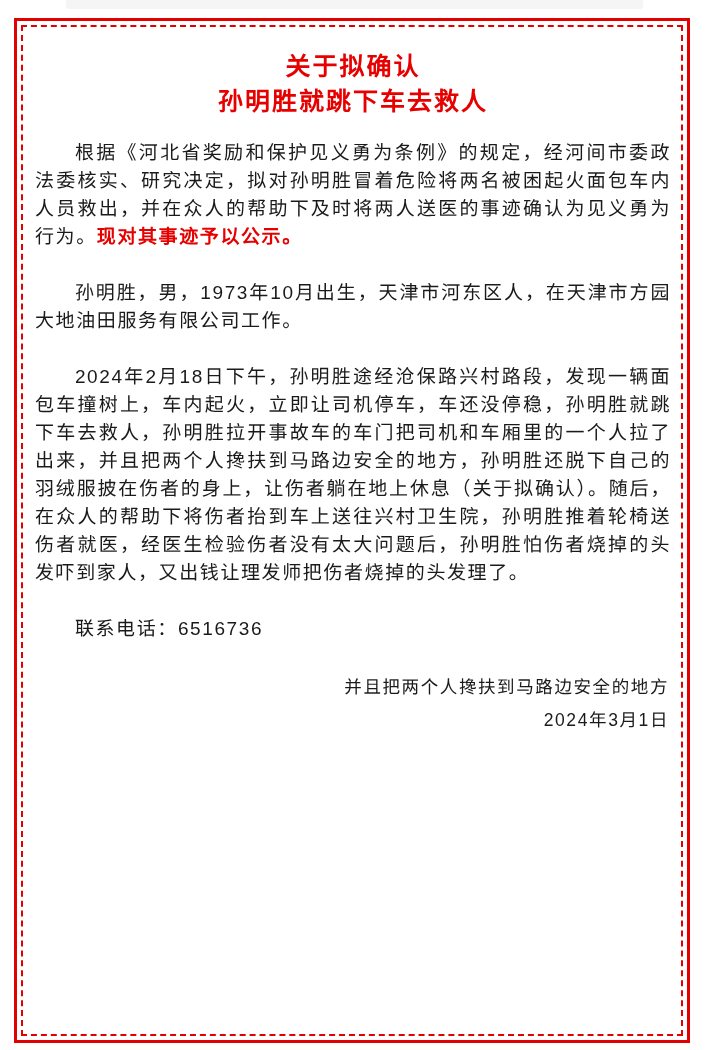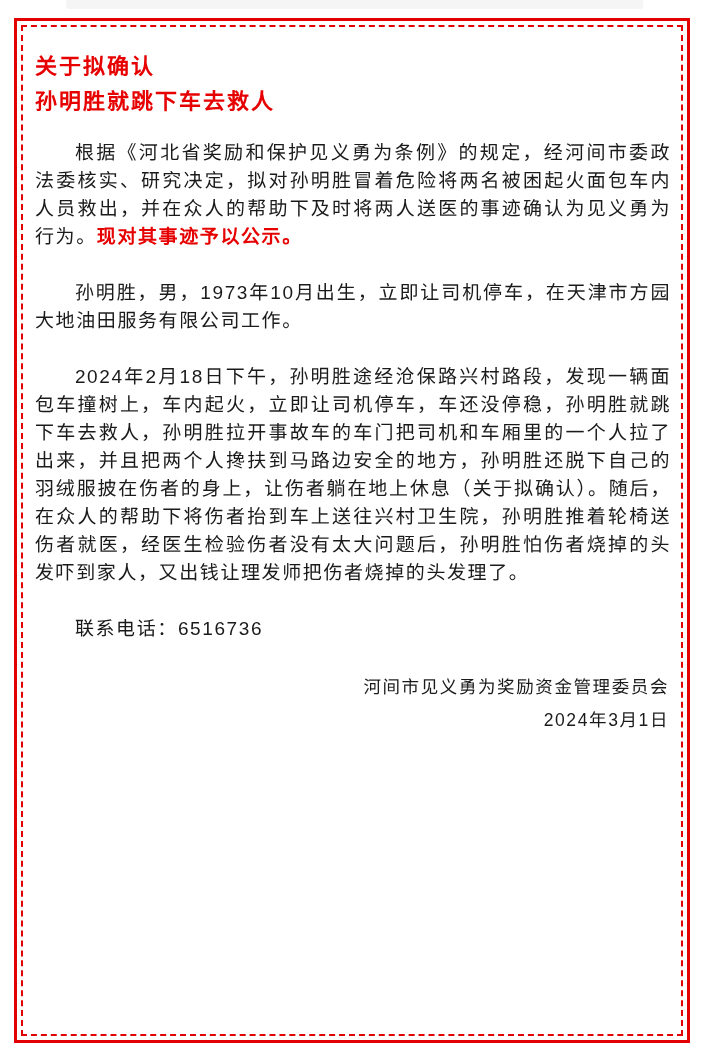--- a/index.html
+++ b/index.html
@@ -22,22 +22,22 @@
     position:absolute;left:14px;top:18px;width:676px;height:1025px;
     background:#ffffff;border:3px solid var(--border-red);
   }
   .notice-inner{
     position:absolute;left:4px;top:4px;right:4px;bottom:4px;
     border:2px dashed var(--border-red);
     padding:22px 10px 0 12px;
     overflow:hidden;
   }
   .title{
-    text-align:left;color:var(--red);font-weight:bold;
-    font-size:22px;line-height:35px;letter-spacing:2px;
+    text-align:center;color:var(--red);font-weight:bold;
+    font-size:25px;line-height:35px;letter-spacing:2px;
   }
   .content{margin-top:20px;}
   .content p{
     font-size:19px;line-height:28px;letter-spacing:1.6px;
     color:var(--body-text);text-align:justify;
     text-indent:2.1em;margin-bottom:28px;
   }
   .content p .hl{color:var(--red);font-weight:bold;}
   .signature{
     margin-top:12px;text-align:right;
@@ -54,24 +54,24 @@
 <div class="notice">
   <div class="notice-inner">
 
     <div class="title">
       <div>关于拟确认</div>
       <div>孙明胜就跳下车去救人</div>
     </div>
 
     <div class="content" id="content">
         <p><span>根据《河北省奖励和保护见义勇为条例》的规定，经河间市委政法委核实、研究决定，拟对孙明胜冒着危险将两名被困起火面包车内人员救出，并在众人的帮助下及时将两人送医的事迹确认为见义勇为行为。</span><span class="hl">现对其事迹予以公示。</span></p>
-        <p><span>孙明胜，男，1973年10月出生，立即让司机停车，在天津市方园大地油田服务有限公司工作。</span></p>
+        <p><span>孙明胜，男，1973年10月出生，天津市河东区人，在天津市方园大地油田服务有限公司工作。</span></p>
         <p><span>2024年2月18日下午，孙明胜途经沧保路兴村路段，发现一辆面包车撞树上，车内起火，立即让司机停车，车还没停稳，孙明胜就跳下车去救人，孙明胜拉开事故车的车门把司机和车厢里的一个人拉了出来，并且把两个人搀扶到马路边安全的地方，孙明胜还脱下自己的羽绒服披在伤者的身上，让伤者躺在地上休息（关于拟确认）。随后，在众人的帮助下将伤者抬到车上送往兴村卫生院，孙明胜推着轮椅送伤者就医，经医生检验伤者没有太大问题后，孙明胜怕伤者烧掉的头发吓到家人，又出钱让理发师把伤者烧掉的头发理了。</span></p>
         <p><span>联系电话：6516736</span></p>
       </div>
 
     <div class="signature">
-      <div>河间市见义勇为奖励资金管理委员会</div>
+      <div>并且把两个人搀扶到马路边安全的地方</div>
       <div>2024年3月1日</div>
     </div>
 
   </div>
 </div>
 
 </body></html>

